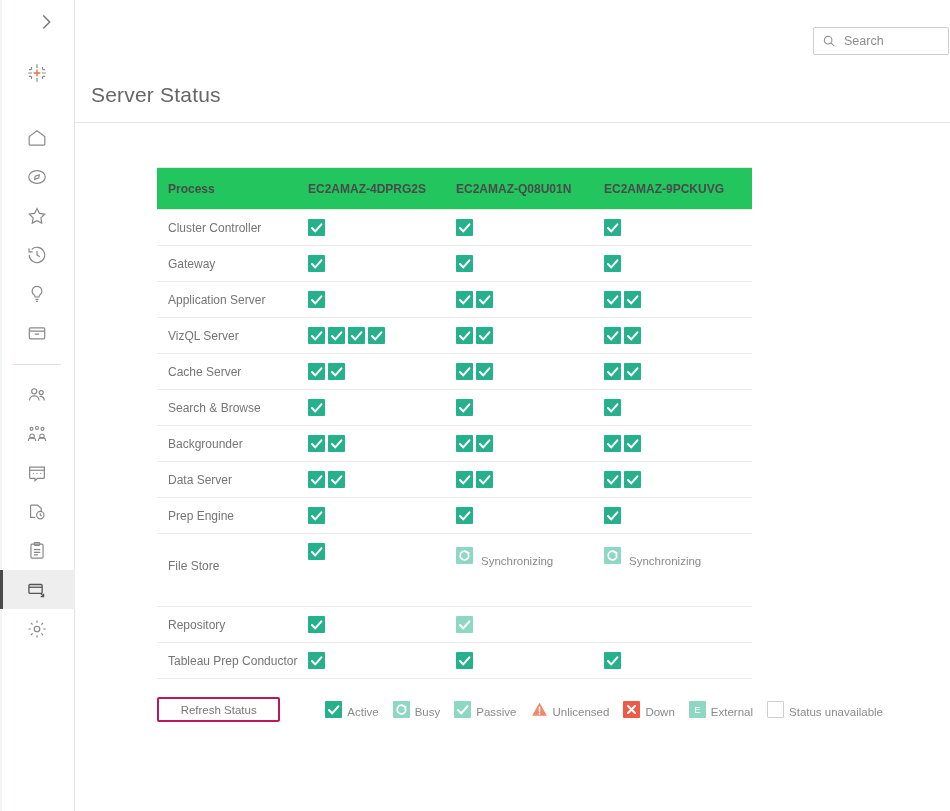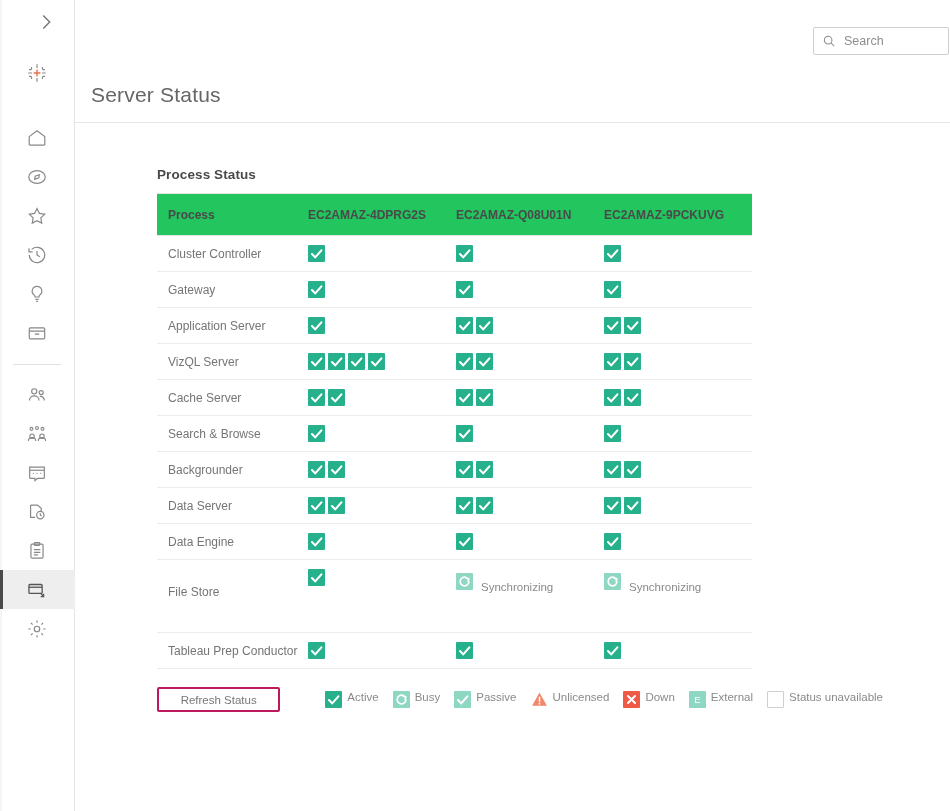--- a/index.html
+++ b/index.html
@@ -135,21 +135,21 @@
     width: 740px;
   }
   .refresh-btn {
     width: 129px; height: 25px;
     border: 2px solid #be185d; border-radius: 2px;
     background: #fff; color: #777; font-size: 11.5px;
     font-family: "Liberation Sans", sans-serif;
     cursor: pointer;
   }
   .legend { display: flex; align-items: center; margin-left: 45px; }
-  .legend-item { display: flex; align-items: flex-start; margin-right: 14px; }
+  .legend-item { display: flex; align-items: flex-end; margin-right: 14px; }
   .legend-item .st, .legend-item .st-empty { margin-right: 5px; }
   .legend-label { font-size: 11.5px; color: #8a8a8a; white-space: nowrap; }
   .box-unavail {
     width: 17px; height: 17px; flex: 0 0 17px;
     border: 1px solid #cfcfcf; background: #fff; border-radius: 1px;
     margin-right: 5px;
   }
 </style>
 </head>
 <body>
@@ -313,21 +313,20 @@
         </span>
         <input class="search-input" type="text" placeholder="Search" style="">
       </div>
     </div>
 
     <div class="page-title-row">
       <h1 class="page-title">Server Status</h1>
     </div>
 
     <div class="content">
-      <div class="card-title">Process Status</div>
 
       <table class="status">
         <thead>
           <tr>
             <th class="c0">Process</th>
             <th class="c1">EC2AMAZ-4DPRG2S</th>
             <th class="c2">EC2AMAZ-Q08U01N</th>
             <th class="c3">EC2AMAZ-9PCKUVG</th>
           </tr>
         </thead>
@@ -734,21 +733,21 @@
                       <svg viewBox="0 0 17 17">
                         <rect width="17" height="17" rx="1" fill="#26b08b"></rect>
                         <path d="M4 9l3.2 3.4L13.4 5.4" fill="none" stroke="#fff" stroke-width="2.1" stroke-linecap="round" stroke-linejoin="round"></path>
                       </svg>
                     </span>
                   </div>
                 </div>
               </td>
             </tr>
             <tr>
-              <td class="name">Data Engine</td>
+              <td class="name">Prep Engine</td>
               <td>
                 <div class="cell-wrap">
                   <div class="cell-icons">
                     <span class="st">
                       <svg viewBox="0 0 17 17">
                         <rect width="17" height="17" rx="1" fill="#26b08b"></rect>
                         <path d="M4 9l3.2 3.4L13.4 5.4" fill="none" stroke="#fff" stroke-width="2.1" stroke-linecap="round" stroke-linejoin="round"></path>
                       </svg>
                     </span>
                   </div>
@@ -812,20 +811,52 @@
                   <div class="cell-icons">
                     <span class="st">
                       <svg viewBox="0 0 17 17">
                         <rect width="17" height="17" rx="1" fill="#8ed8c3"></rect>
                         <path d="M12.2 6.1A4.4 4.4 0 1 0 12.9 9" fill="none" stroke="#fff" stroke-width="1.7" stroke-linecap="round"></path>
                         <path d="M10.2 5.3l2.6.6-.6 2.6" fill="none" stroke="#fff" stroke-width="1.6" stroke-linecap="round" stroke-linejoin="round"></path>
                       </svg>
                     </span>
                   </div>
                   <div class="sync-label">Synchronizing</div>
+                </div>
+              </td>
+            </tr>
+            <tr>
+              <td class="name">Repository</td>
+              <td>
+                <div class="cell-wrap">
+                  <div class="cell-icons">
+                    <span class="st">
+                      <svg viewBox="0 0 17 17">
+                        <rect width="17" height="17" rx="1" fill="#26b08b"></rect>
+                        <path d="M4 9l3.2 3.4L13.4 5.4" fill="none" stroke="#fff" stroke-width="2.1" stroke-linecap="round" stroke-linejoin="round"></path>
+                      </svg>
+                    </span>
+                  </div>
+                </div>
+              </td>
+              <td>
+                <div class="cell-wrap">
+                  <div class="cell-icons">
+                    <span class="st">
+                      <svg viewBox="0 0 17 17">
+                        <rect width="17" height="17" rx="1" fill="#8ed8c3"></rect>
+                        <path d="M4 9l3.2 3.4L13.4 5.4" fill="none" stroke="#fff" stroke-width="2.1" stroke-linecap="round" stroke-linejoin="round"></path>
+                      </svg>
+                    </span>
+                  </div>
+                </div>
+              </td>
+              <td>
+                <div class="cell-wrap">
+                  <div class="cell-icons"></div>
                 </div>
               </td>
             </tr>
             <tr>
               <td class="name">Tableau Prep Conductor</td>
               <td>
                 <div class="cell-wrap">
                   <div class="cell-icons">
                     <span class="st">
                       <svg viewBox="0 0 17 17">

